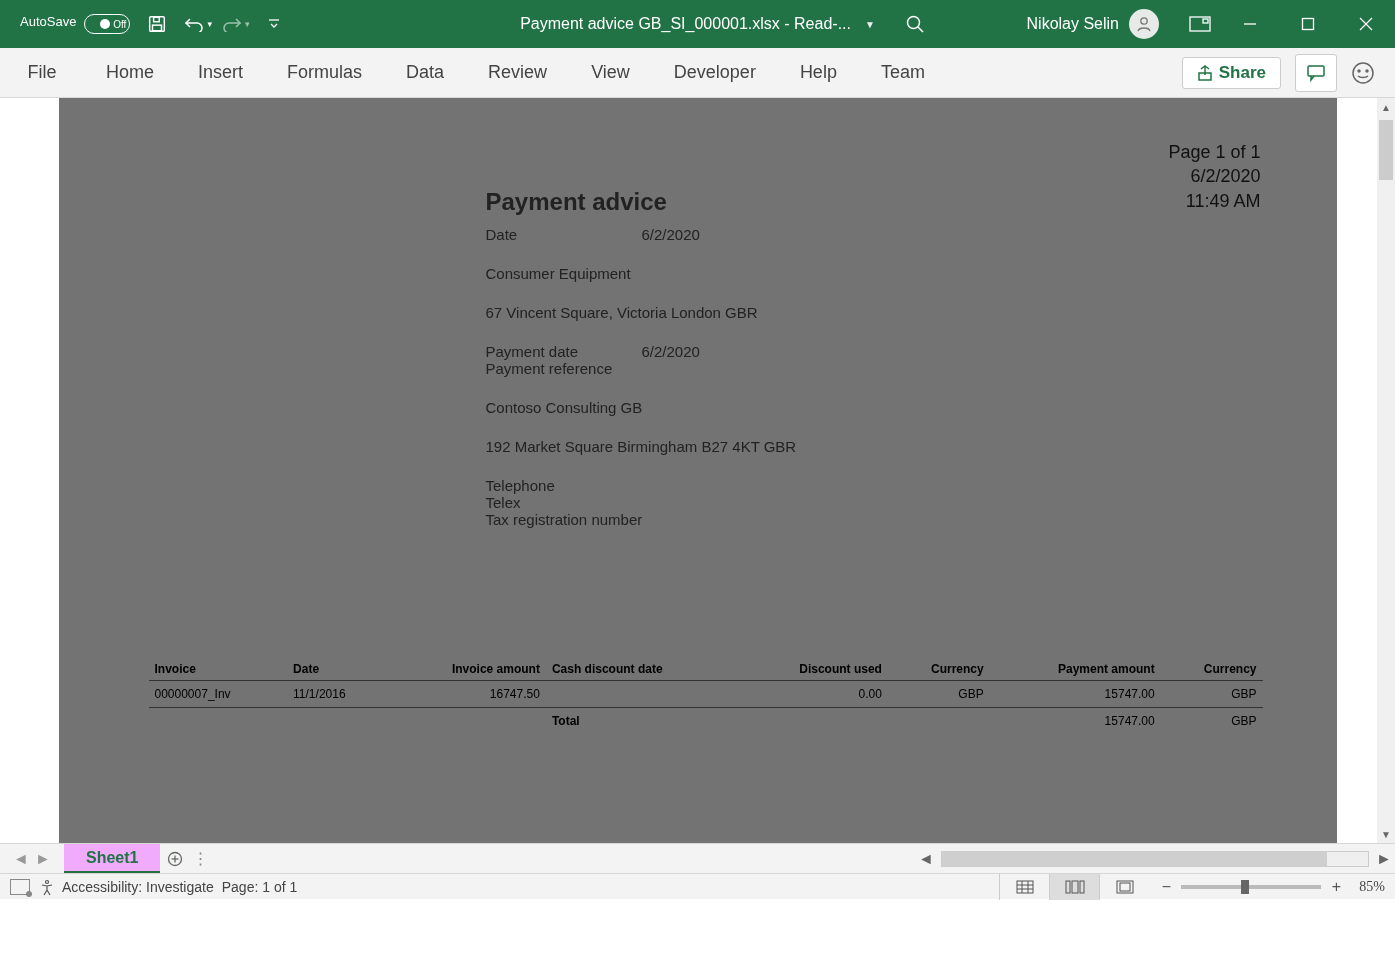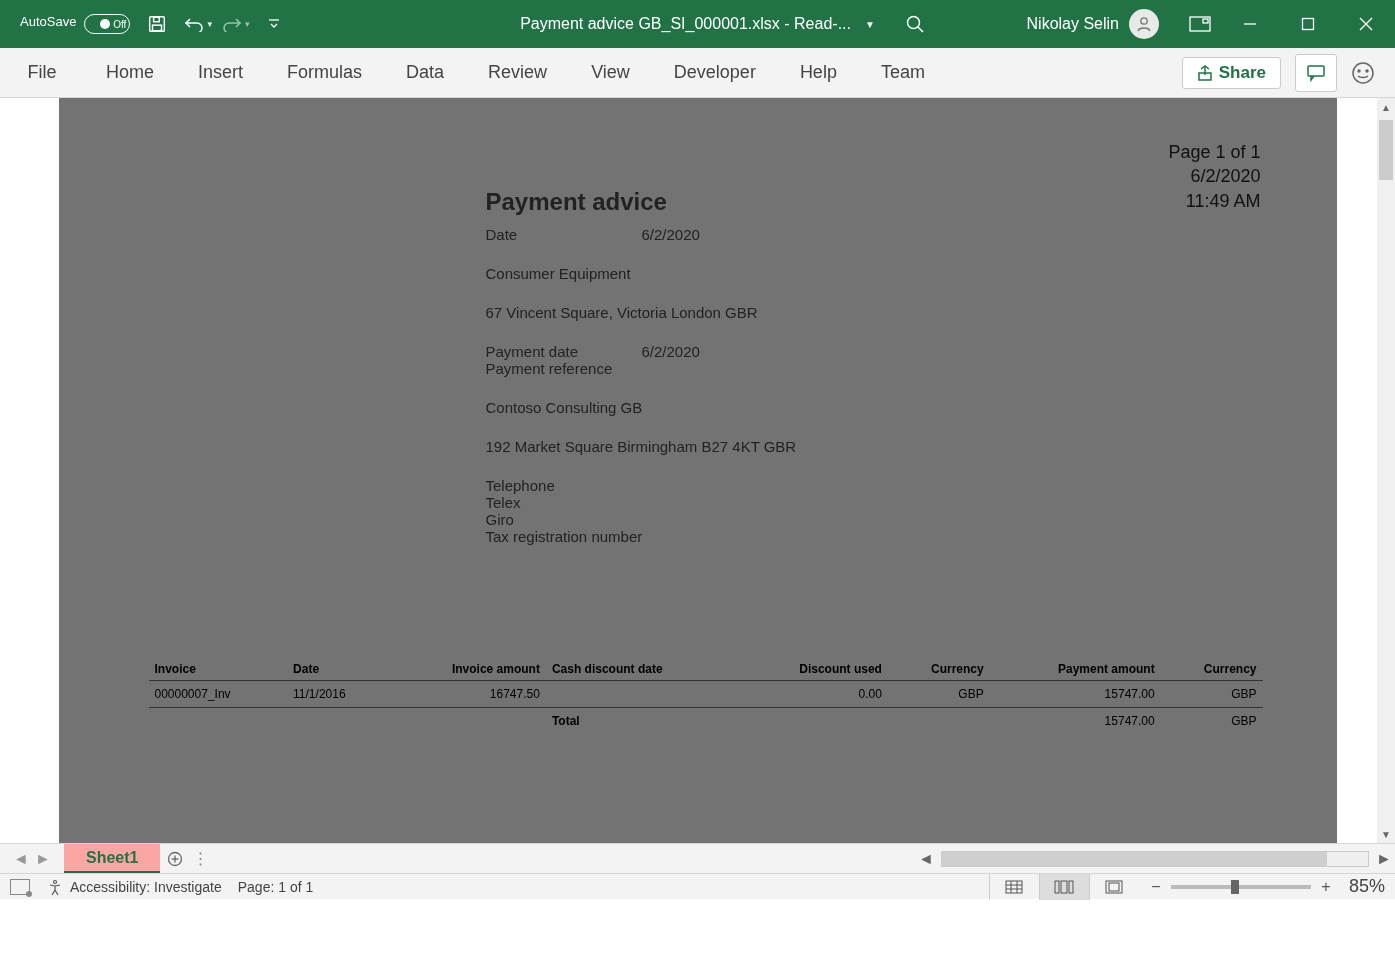--- a/index.html
+++ b/index.html
@@ -76,42 +76,42 @@
   table.inv th.r, table.inv td.r { text-align:right; }
   table.inv td { padding:6px 6px; }
   .totline td { border-top: 1.5px solid #333; }
   .sheet-tabs {
     height: 30px; background:#f3f3f3; border-top:1px solid #d6d6d6;
     display:flex; align-items:stretch;
   }
   .nav-arrows { display:flex; align-items:center; gap:0; padding:0 10px; color:#999;}
   .nav-arrows span{display:inline-flex;width:22px;justify-content:center;}
   .sheet-tab { padding:0 22px; display:flex; align-items:center; border-top:3px solid transparent; }
-  .sheet-tab.active { background:#fca5a5; color:#217346; font-weight:700; border-bottom:2px solid #217346; border-top:0;}
+  .sheet-tab.active { background:#f0abfc; color:#217346; font-weight:700; border-bottom:2px solid #217346; border-top:0;}
   .add-sheet { width:30px;display:flex;align-items:center;justify-content:center;color:#666;}
   .hscroll-area { margin-left:auto; display:flex; align-items:center; width:480px;}
   .hscroll { flex:1; height:16px; background:#efefef; border:1px solid #ccc; position:relative; margin:0 4px;}
   .hscroll .scrubber{position:absolute;left:0;top:0;bottom:0;width:385px;background:#cfcfcf;}
   .hscroll-btn { width:22px;height:22px;display:flex;align-items:center;justify-content:center;color:#666;}
   .sheet-dots { width:20px;display:flex;align-items:center;justify-content:center;color:#888;}
   .statusbar {
     height:26px; background:#f3f3f3; border-top:1px solid #d6d6d6;
     display:flex; align-items:center; font-size:14px; color:#444; padding:0 10px;
   }
-  .sb-left { display:flex; align-items:center; gap:16px;text-align:center; }
+  .sb-left { display:flex; align-items:center; gap:8px;text-align:center; }
   .sb-record { width:20px;height:16px;border:1px solid #888;position:relative;}
   .sb-record::after{content:"";position:absolute;right:-3px;bottom:-3px;width:6px;height:6px;border-radius:50%;background:#888;}
   .sb-right { margin-left:auto; display:flex; align-items:center; gap:0;}
   .viewbtn { width:50px;height:26px;display:flex;align-items:center;justify-content:center;border-left:1px solid #ccc;}
   .viewbtn.active { background:#ddd; }
   .zoom-wrap { display:flex; align-items:center; margin-left:10px; gap:8px;}
   .zoom-slider { width:140px; height:4px; background:#bbb; position:relative;}
   .zoom-slider .thumb { position:absolute; left:60px; top:-5px; width:8px;height:14px;background:#666;}
   .pm { width:14px; text-align:center; color:#555; font-size:16px;}
-  .zoom-pct { margin-left:8px; font-size:18px;}
+  .zoom-pct { margin-left:8px; font-size:14px;font-family:Liberation Serif, serif;}
   .vscroll { position:absolute; right:0; top:98px; bottom:119px; width:18px; background:#f0f0f0; }
   .vscroll .vsthumb { position:absolute; top:22px; left:2px; right:2px; height:60px; background:#ccc; }
   .vscroll .vup, .vscroll .vdn { position:absolute; left:0;right:0;height:18px;display:flex;align-items:center;justify-content:center;color:#666;font-size:10px;}
   .vscroll .vup{top:0;} .vscroll .vdn{bottom:0;}
   .acc-wrap { display:flex; align-items:center; gap:6px;}
 </style>
 </head>
 <body>
 
 <div class="titlebar">
@@ -260,21 +260,20 @@
         <span>6/2/2020</span>
       </div>
       <div>Payment reference</div>
       <div class="spacer"></div>
       <div>Contoso Consulting GB</div>
       <div class="spacer"></div>
       <div>192 Market Square Birmingham B27 4KT GBR</div>
       <div class="spacer"></div>
       <div>Telephone</div>
       <div>Telex</div>
-      <div>Giro</div>
       <div>Tax registration number</div>
     </div>
 
     <div class="table-zone">
       <table class="inv">
         <thead>
           <tr>
             <th>Invoice</th>
             <th>Date</th>
             <th class="r">Invoice amount</th>

